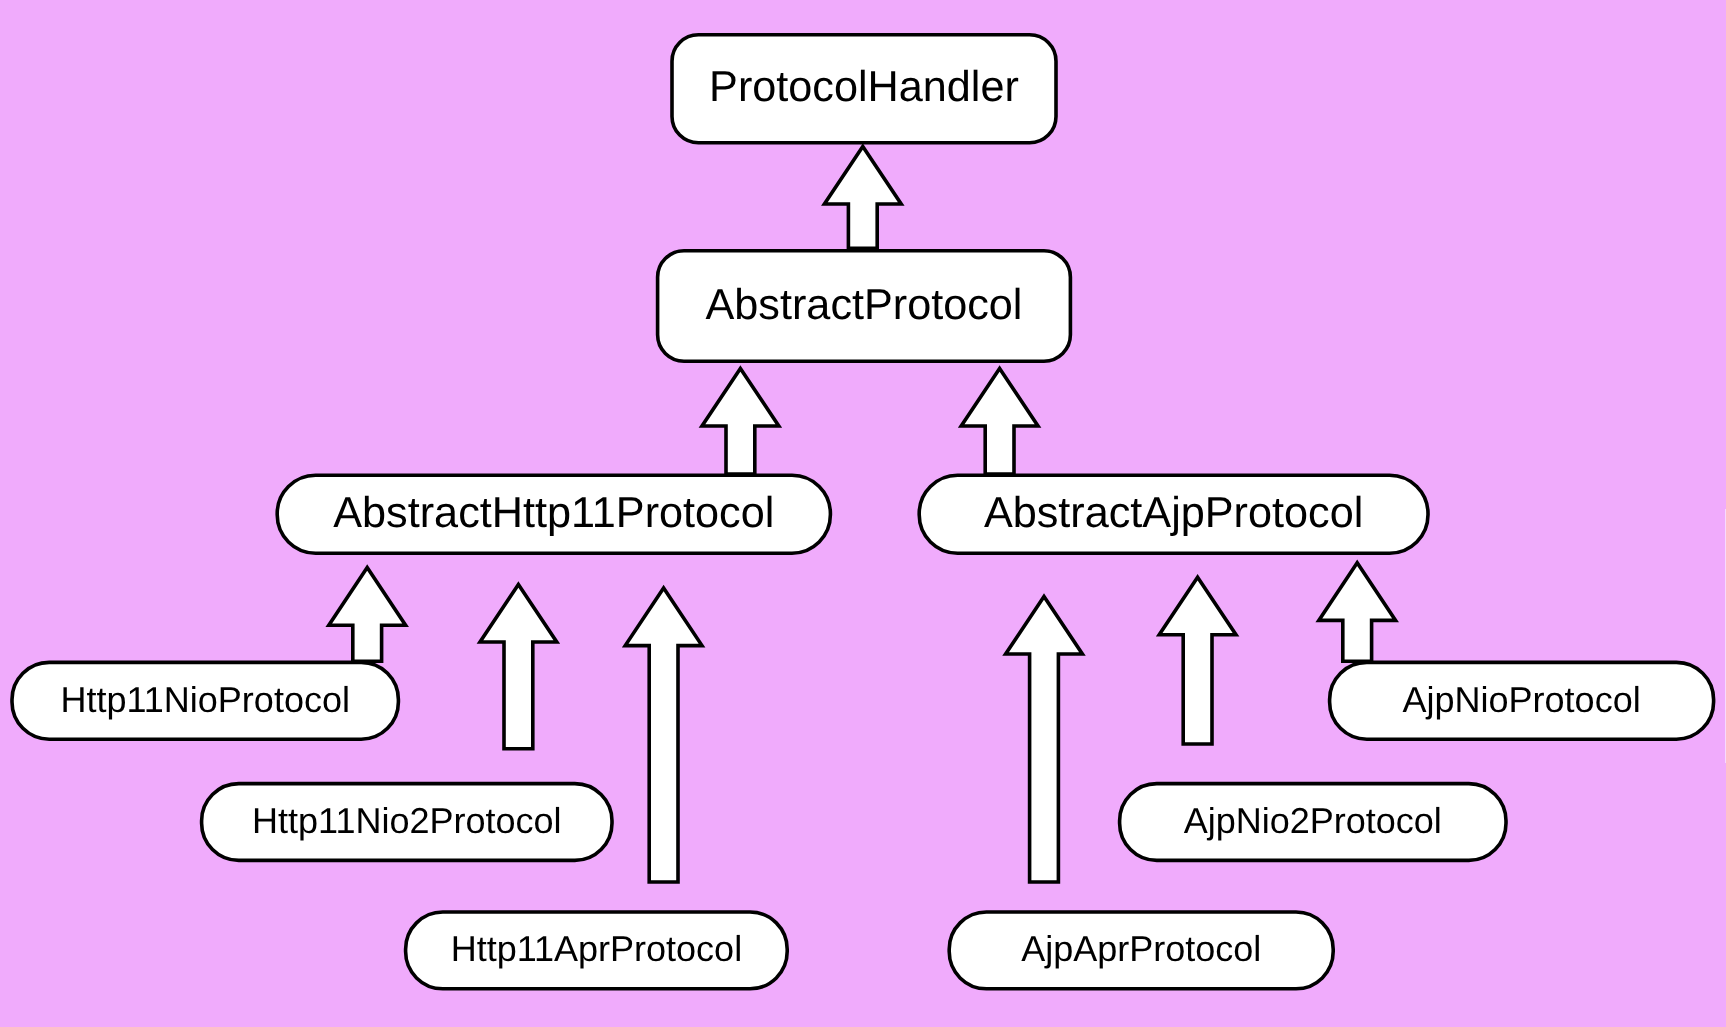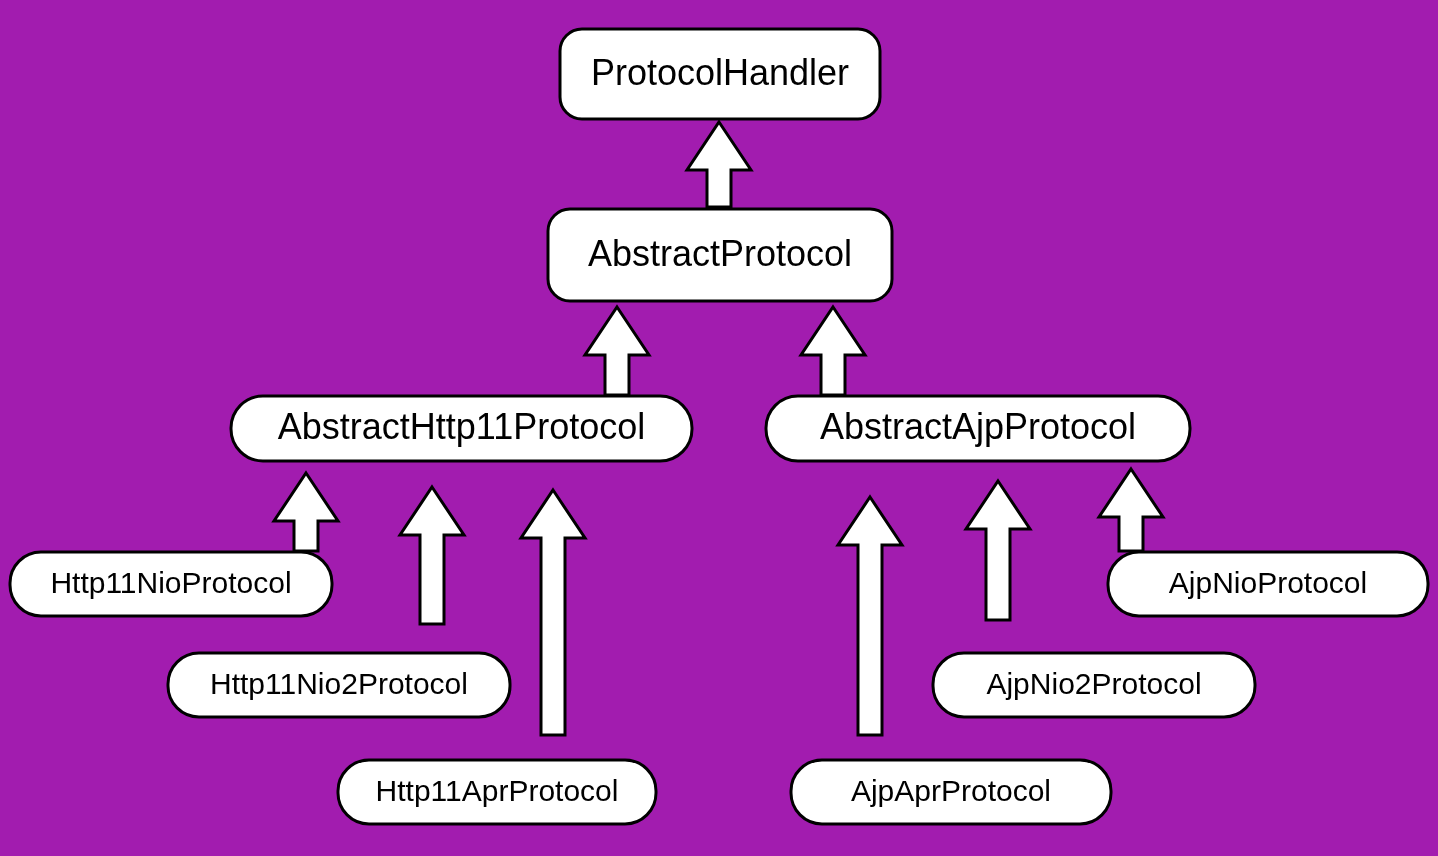--- a/index.html
+++ b/index.html
@@ -7,21 +7,21 @@
     padding: 0;
     background: #ffffff;
   }
   body {
     font-family: "Liberation Sans", sans-serif;
   }
   #diagram-root {
     position: relative;
     width: 1438px;
     height: 856px;
-    background: #a21caf;
+    background: #f0abfc;
     overflow: hidden;
   }
   #diagram-svg {
     position: absolute;
     top: 0;
     left: 0;
     width: 1438px;
     height: 856px;
     display: block;
   }

